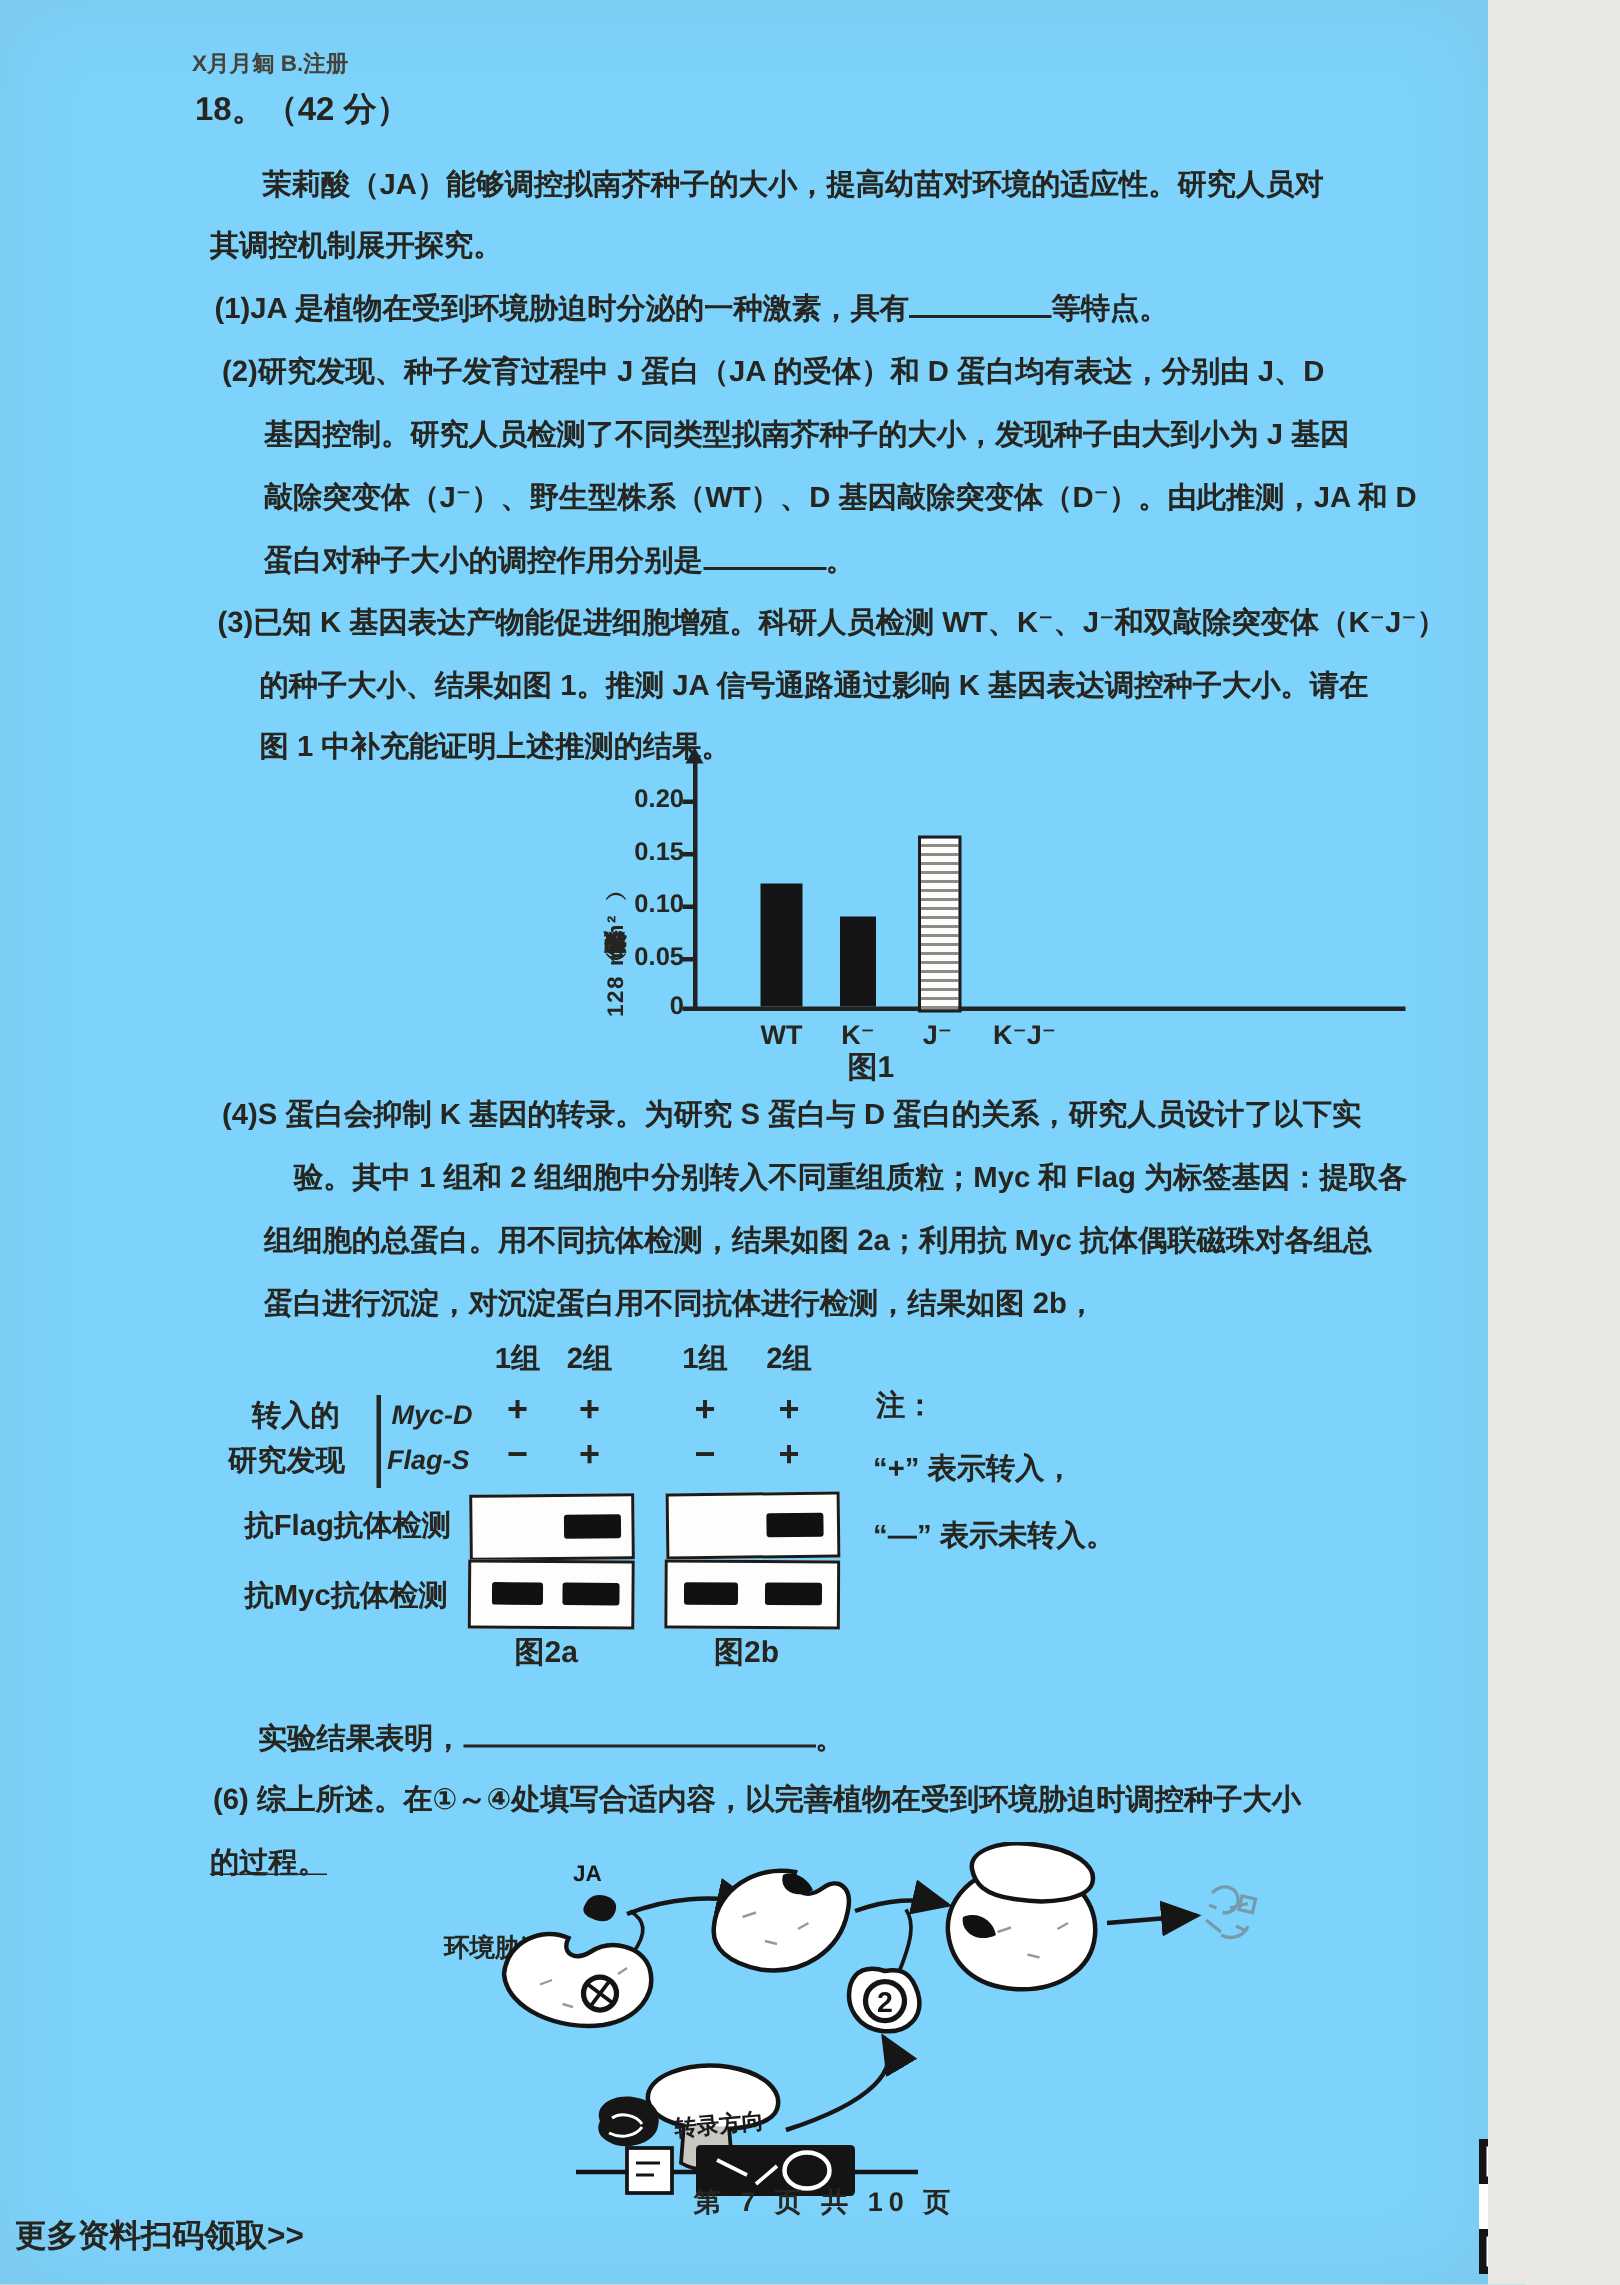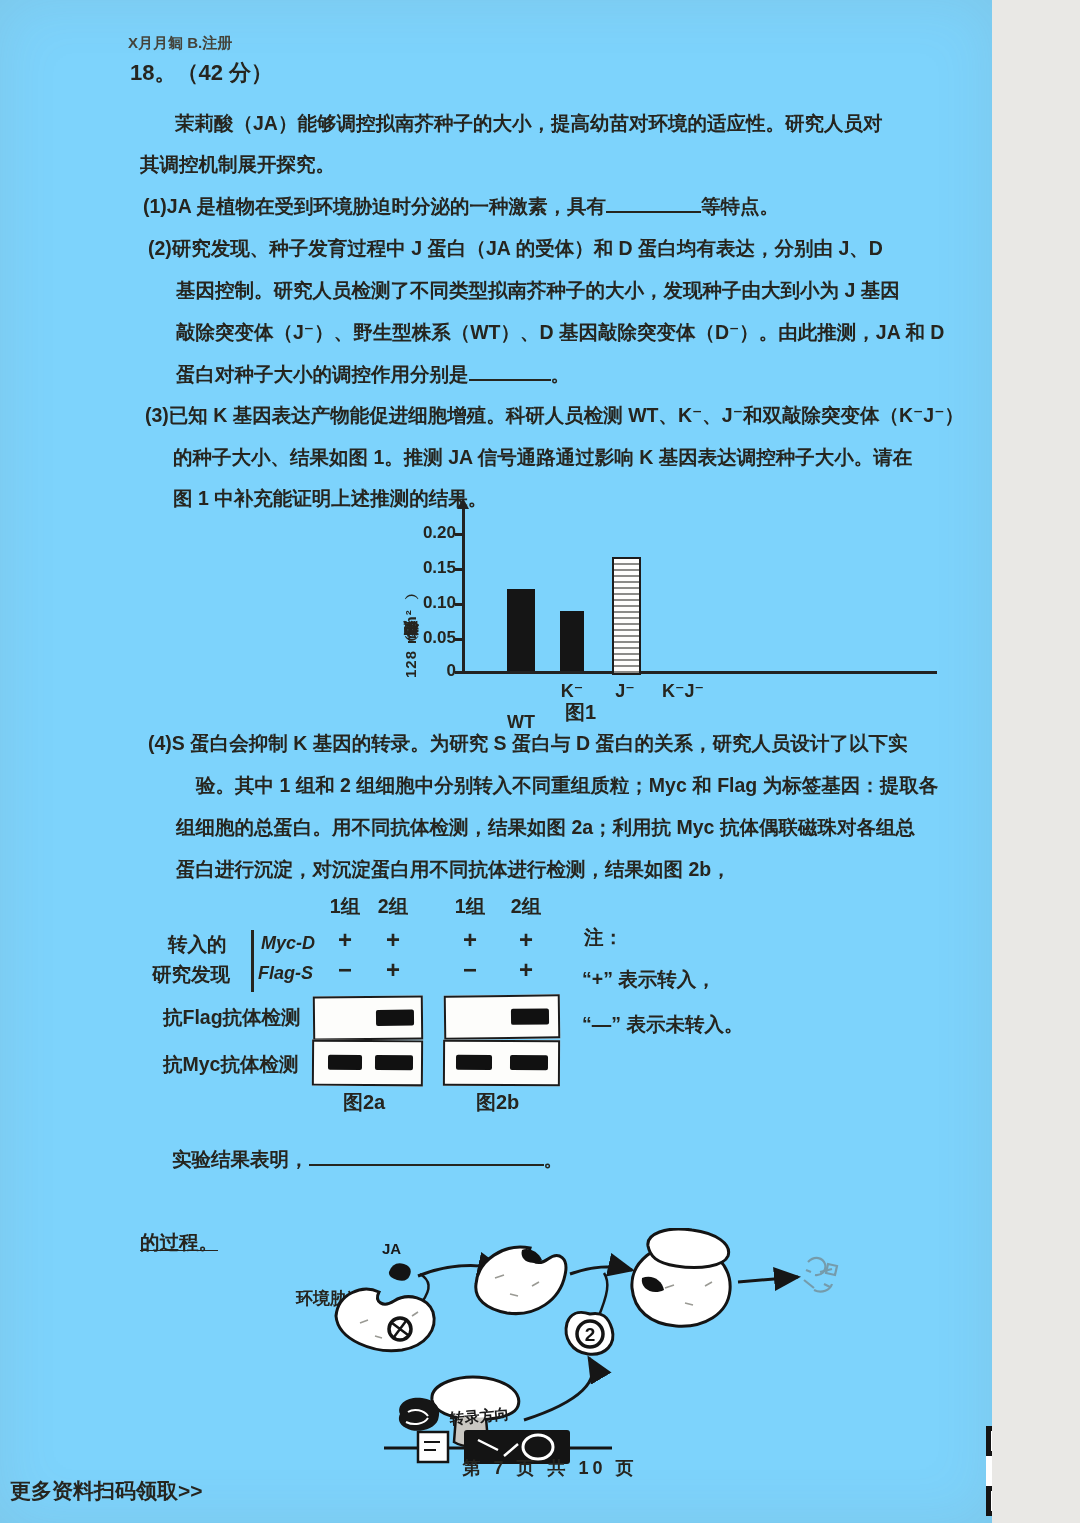--- a/index.html
+++ b/index.html
@@ -70,21 +70,21 @@
     <div class="tick-label" style="left:398px;top:661px;">0</div>
     <div class="tickmark" style="left:455px;top:533px;"></div>
     <div class="tickmark" style="left:455px;top:568px;"></div>
     <div class="tickmark" style="left:455px;top:603px;"></div>
     <div class="tickmark" style="left:455px;top:638px;"></div>
 
     <div class="bar solid" style="left:507px;top:589px;width:28px;height:82px;"></div>
     <div class="bar solid" style="left:560px;top:611px;width:24px;height:60px;"></div>
     <div class="bar hatch" style="left:612px;top:557px;width:25px;height:114px;"></div>
 
-    <div class="xcat" style="left:496px;top:680px;margin-top:32px;">WT</div>
+    <div class="xcat" style="left:496px;top:680px;">WT</div>
     <div class="xcat" style="left:547px;top:680px;">K⁻</div>
     <div class="xcat" style="left:600px;top:680px;">J⁻</div>
     <div class="xcat" style="left:658px;top:680px;">K⁻J⁻</div>
 
     <div class="t cap" style="left:565px;top:700px;">图1</div>
   </div>
 
   <div class="t" style="left:148px;top:732px;">(4)S 蛋白会抑制 K 基因的转录。为研究 S 蛋白与 D 蛋白的关系，研究人员设计了以下实</div>
   <div class="t" style="left:176px;top:774px;margin-left:20px;">验。其中 1 组和 2 组细胞中分别转入不同重组质粒；Myc 和 Flag 为标签基因：提取各</div>
   <div class="t" style="left:176px;top:816px;">组细胞的总蛋白。用不同抗体检测，结果如图 2a；利用抗 Myc 抗体偶联磁珠对各组总</div>
@@ -137,20 +137,21 @@
     </div>
 
     <div class="t cap" style="left:343px;top:1090px;">图2a</div>
     <div class="t cap" style="left:476px;top:1090px;">图2b</div>
   </div>
 
   <div class="t" style="left:172px;top:1148px;">
     <span>实验结果表明，</span><span class="blank" style="width:235px;"></span><span>。</span>
   </div>
 
+  <div class="t" style="left:142px;top:1189px;">(6) 综上所述。在①～④处填写合适内容，以完善植物在受到环境胁迫时调控种子大小</div>
   <div class="t" style="left:140px;top:1231px;text-decoration:underline;">的过程。</div>
 
   <svg viewBox="0 0 560 245" style="position:absolute;left:280px;top:1228px;width:560px;height:245px;">
     <defs>
       <marker id="ah" markerWidth="11" markerHeight="9" refX="8" refY="4" orient="auto">
         <path d="M0,0 L9,4 L0,8 z" fill="#161616"></path>
       </marker>
     </defs>
 
     <text x="16" y="76" class="sk-label">环境胁迫：</text>

